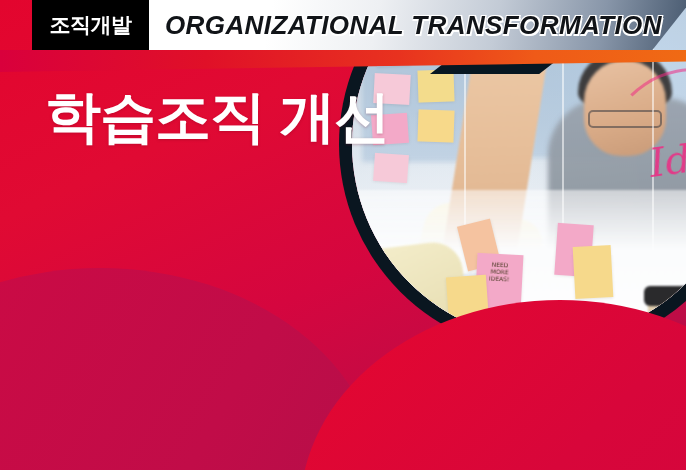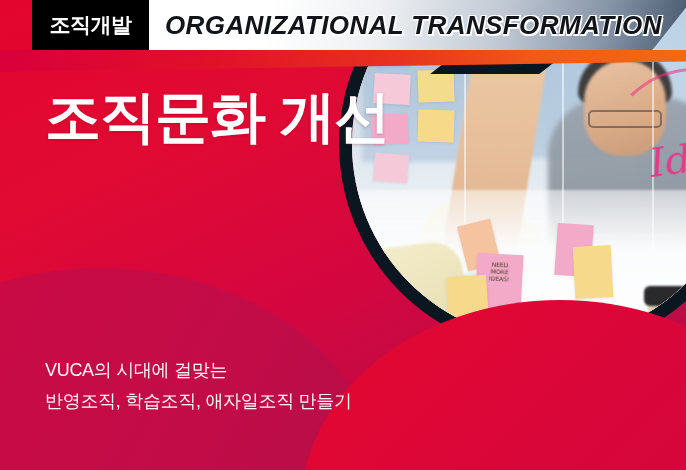--- a/index.html
+++ b/index.html
@@ -440,21 +440,17 @@
     <div class="header-band"></div>
     <div class="badge">
       <span>조직개발</span>
     </div>
     <div class="header-title">
       <span>ORGANIZATIONAL TRANSFORMATION</span>
     </div>
   </div>
 
   <div class="main-title">
-    <span>조직문화 개선</span>
+    <span>학습조직 개선</span>
   </div>
 
-  <div class="subtitle">
-    <span class="line">VUCA의 시대에 걸맞는</span>
-    <span class="line">반영조직, 학습조직, 애자일조직 만들기</span>
-  </div>
 
 </div>
 
 </body></html>

